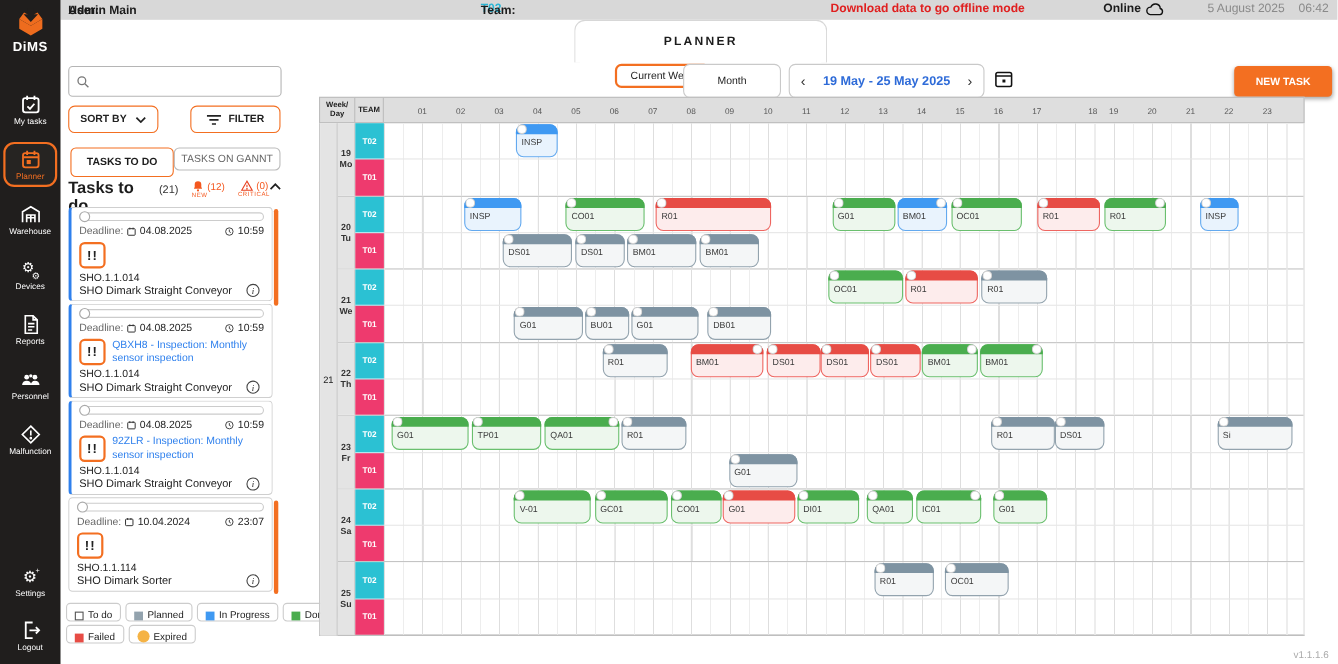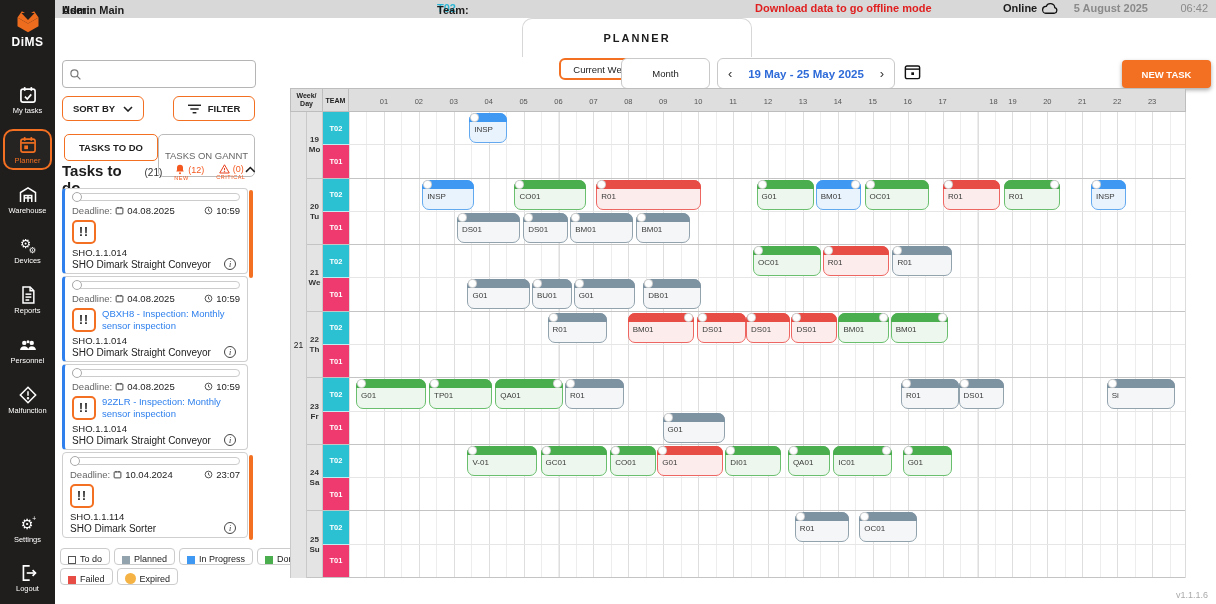--- a/index.html
+++ b/index.html
@@ -19,41 +19,41 @@
 
   
   #topbar { position:absolute; left:55px; top:0; width:1161px; height:18px; background:#d8d8d8; font-size:11px; font-weight:bold; }
   #topbar span { position:absolute; top:2px; white-space:nowrap; }
   .tb-user { left:7px; }
   .tb-team { left:382px; }
   .tb-team b { color:#2ab5d4; }
   .tb-offline { left:700px; color:#e02020; cursor:pointer; }
   .tb-online { left:948px; }
   .tb-cloud { left:986px; top:2px; position:absolute; }
-  .tb-date { right:68px; color:#8a8a8a; font-weight:bold; }
+  .tb-date { right:48px; color:#8a8a8a; font-weight:normal; }
   .tb-time { right:8px; color:#8a8a8a; font-weight:normal; }
 
   
   #planner-tab { position:absolute; left:522px; top:18px; width:230px; height:39px; background:#fff; border:1px solid #d7d7d7; border-bottom:none; border-radius:10px 10px 0 0; display:flex; align-items:center; justify-content:center; font-size:11px; font-weight:bold; letter-spacing:2px; }
   .btn { position:absolute; display:flex; align-items:center; justify-content:center; background:#fff; border-radius:6px; font-size:9.5px; cursor:pointer; }
   #btn-current-week { left:523px; top:58px; width:87px; height:22px; border:2px solid #f36f21; font-weight:normal;margin-left:36px; }
   #btn-month { left:621px; top:58px; width:89px; height:31px; border:1px solid #c9c9c9; }
   #week-nav { position:absolute; left:717px; top:58px; width:178px; height:31px; border:1px solid #c9c9c9; border-radius:6px; display:flex; align-items:center; justify-content:space-between; padding:0 10px; background:#fff; }
   #week-nav .chev { font-size:13px; color:#333; cursor:pointer; line-height:1; }
   #week-range { color:#2e6bd8; font-weight:bold; font-size:11.5px; }
   #cal-icon-btn { position:absolute; left:903px; top:62px; cursor:pointer; }
   #btn-new-task { left:1122px; top:60px; width:89px; height:28px; background:#f36f21; color:#fff; font-weight:bold; border:none; box-shadow:0 2px 4px rgba(0,0,0,.35); border-radius:4px; }
 
   
   #search-box { position:absolute; left:62px; top:60px; width:194px; height:28px; border:1px solid #b5b5b5; border-radius:4px; background:#fff; display:flex; align-items:center; padding:0 6px; gap:5px; }
   #search-box input { border:none; outline:none; flex:1; font-size:10px; min-width:0; }
   #btn-sort { left:62px; top:96px; width:82px; height:25px; border:1.5px solid #f36f21; gap:8px; font-weight:bold; color:#222; }
   #btn-filter { left:173px; top:96px; width:82px; height:25px; border:1.5px solid #f36f21; gap:7px; font-weight:bold; color:#222; }
   #tab-todo { left:64px; top:134px; width:94px; height:27px; border:1.5px solid #f36f21; font-weight:bold; color:#1c1c1c; border-radius:5px; }
-  #tab-gannt { left:158px; top:134px; width:97px; height:43px; border:1px solid #bbb; color:#666; border-radius:5px; }
+  #tab-gannt { left:158px; top:134px; width:97px; height:21px; border:1px solid #bbb; color:#666; border-radius:5px; }
   #tasks-header { position:absolute; left:62px; top:162px; width:194px; height:24px; display:flex; align-items:flex-start; }
   #tasks-title { font-size:15px; font-weight:bold; }
   #tasks-count { font-size:10px; font-weight:normal; color:#333; margin-left:3px; margin-top:5px; }
   .alert-cluster { display:flex; flex-direction:column; align-items:center; margin-left:12px; margin-top:1px; }
   .alert-row { display:flex; align-items:center; gap:2px; }
   .alert-count { font-size:9px; color:#f4581f; }
   .alert-sub { font-size:5.5px; color:#f4581f; letter-spacing:.5px; margin-top:-1px; align-self:flex-start; }
   #collapse-chev { margin-left:auto; margin-top:4px; cursor:pointer; }
 
   

